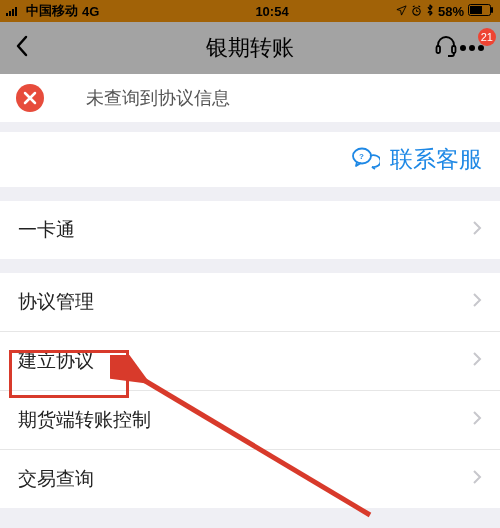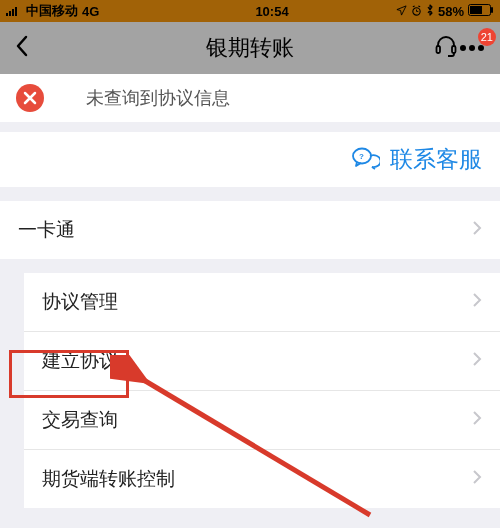--- a/index.html
+++ b/index.html
@@ -124,41 +124,41 @@
   <div class="menu-item">
     <span class="menu-label">一卡通</span>
     <span class="chev">
       <svg width="10" height="16" viewBox="0 0 10 16">
           <path d="M2 2 L8 8 L2 14" fill="none" stroke="#c7c7cc" stroke-width="2"></path>
         </svg>
     </span>
   </div>
 </div>
 
-<div class="menu-group" style="position:relative;margin-left:24px;">
+<div class="menu-group" style="position:relative;">
   <div class="menu-item">
     <span class="menu-label">协议管理</span>
     <span class="chev"><svg width="10" height="16" viewBox="0 0 10 16">
           <path d="M2 2 L8 8 L2 14" fill="none" stroke="#c7c7cc" stroke-width="2"></path>
         </svg></span>
   </div>
   <div class="menu-item">
     <span class="menu-label">建立协议</span>
     <span class="chev"><svg width="10" height="16" viewBox="0 0 10 16">
           <path d="M2 2 L8 8 L2 14" fill="none" stroke="#c7c7cc" stroke-width="2"></path>
         </svg></span>
   </div>
   <div class="menu-item">
-    <span class="menu-label">交易查询</span>
+    <span class="menu-label">期货端转账控制</span>
     <span class="chev"><svg width="10" height="16" viewBox="0 0 10 16">
           <path d="M2 2 L8 8 L2 14" fill="none" stroke="#c7c7cc" stroke-width="2"></path>
         </svg></span>
   </div>
   <div class="menu-item">
-    <span class="menu-label">期货端转账控制</span>
+    <span class="menu-label">交易查询</span>
     <span class="chev"><svg width="10" height="16" viewBox="0 0 10 16">
           <path d="M2 2 L8 8 L2 14" fill="none" stroke="#c7c7cc" stroke-width="2"></path>
         </svg></span>
   </div>
 </div>
 
 <div class="highlight-box" style="left:9px; top:350px; width:120px; height:48px;"></div>
 <svg class="arrow-svg" style="left:110px; top:355px;" width="280" height="170" viewBox="0 0 280 170">
   <defs>
     <marker id="ah" markerWidth="14" markerHeight="12" refX="2" refY="6" orient="auto">

